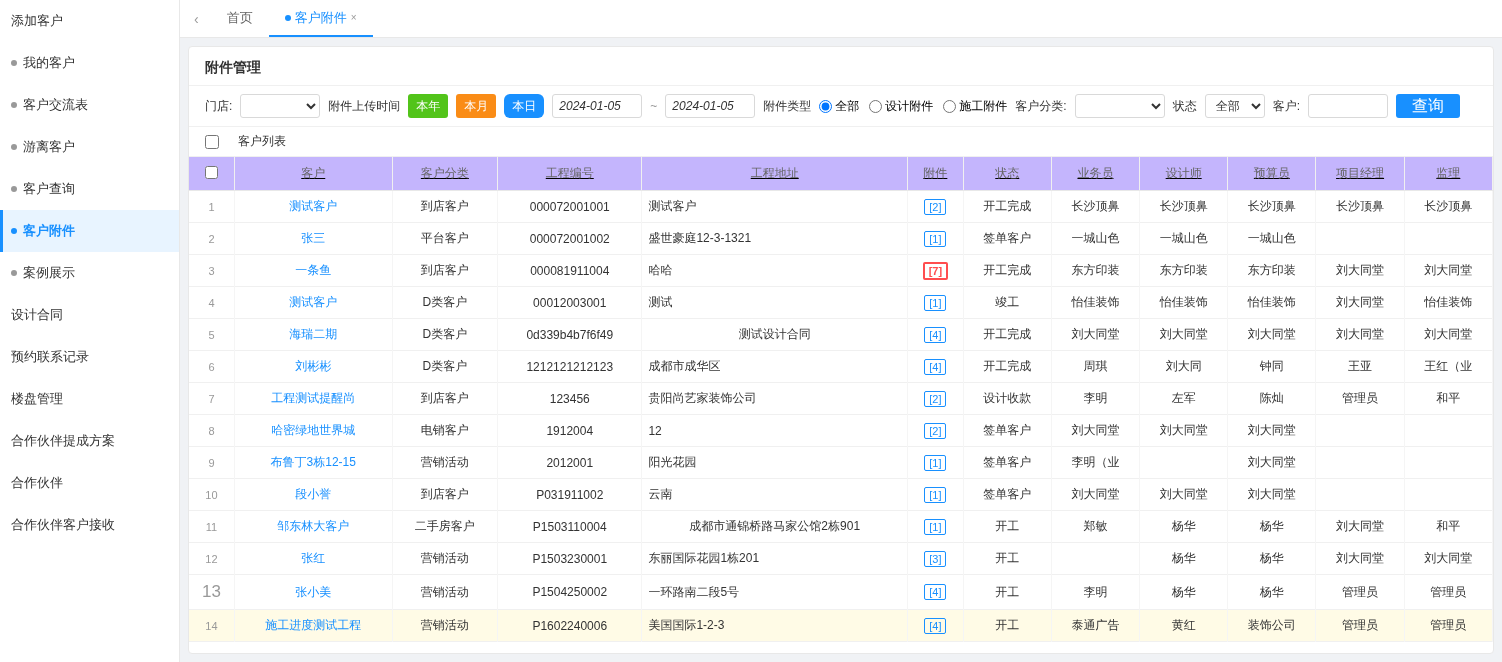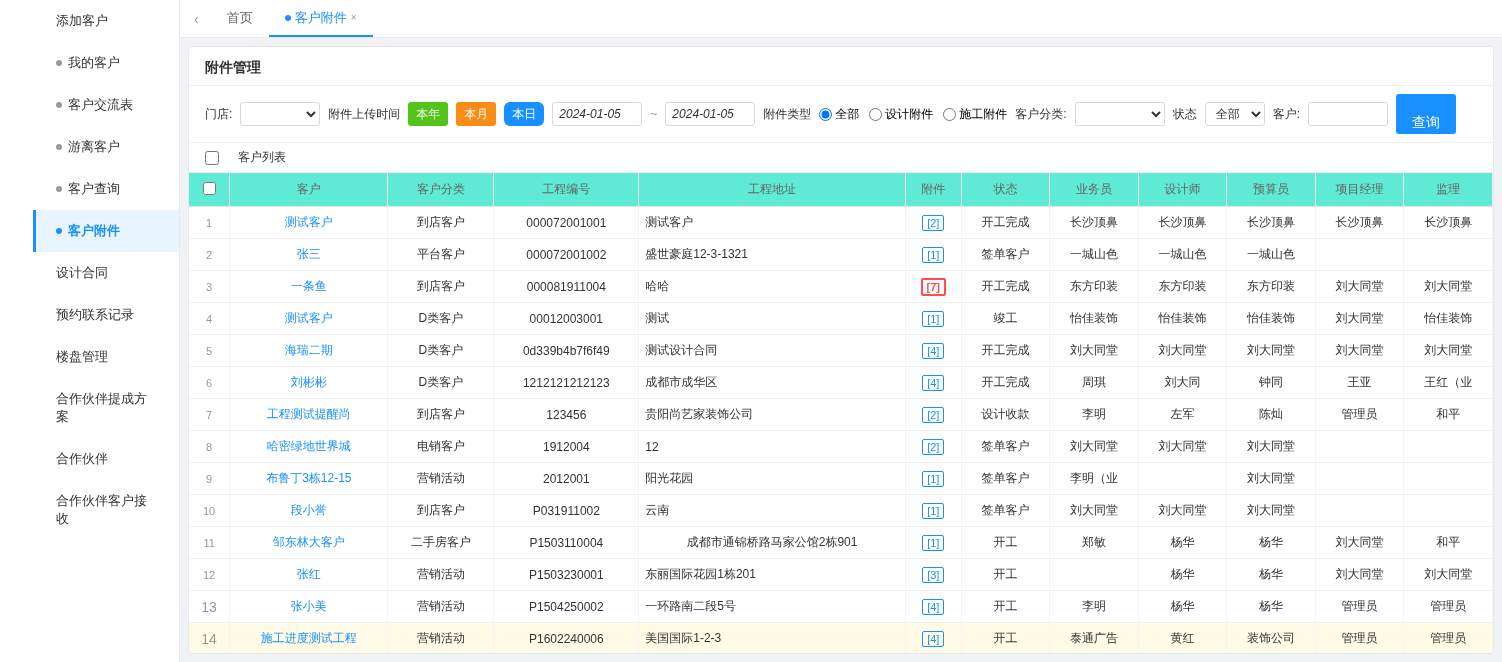--- a/index.html
+++ b/index.html
@@ -9,29 +9,28 @@
     .sidebar {
       width: 180px;
       background: #fff;
       border-right: 1px solid #e8e8e8;
       flex-shrink: 0;
       display: flex;
       flex-direction: column;
       overflow-y: auto;
     }
     .sidebar-item {
-      padding: 12px 20px;
+      padding: 12px 8px;
       cursor: pointer;
       color: #333;
       font-size: 13px;
       display: flex;
       align-items: center;
       gap: 6px;
       border-left: 3px solid transparent;
-      margin-left: 33px;
     }
     .sidebar-item.active {
       background: #e8f4ff;
       color: #1890ff;
       border-left: 3px solid #1890ff;
       font-weight: bold;
     }
     .sidebar-item .dot {
       width: 6px; height: 6px; border-radius: 50%; background: #999; flex-shrink: 0;
     }
@@ -138,21 +137,21 @@
     .date-sep { color: #999; }
     .radio-group { display: flex; align-items: center; gap: 10px; }
     .radio-item { display: flex; align-items: center; gap: 3px; cursor: pointer; }
     .radio-item input[type=radio] { cursor: pointer; }
     .filter-input {
       border: 1px solid #d9d9d9; border-radius: 3px; padding: 2px 6px;
       font-size: 12px; height: 24px; width: 80px; color: #333;
     }
     .btn-query {
       background: #1890ff; color: #fff; border: none; border-radius: 3px;
-      padding: 20px 16px; font-size: 14px; cursor: pointer; height: 24px;
+      padding: 1px 16px; font-size: 16px; cursor: pointer; height: 24px;
     }
 
     
     .sub-header {
       padding: 6px 16px;
       display: flex;
       align-items: center;
       gap: 19px;
       border-bottom: 1px solid #f0f0f0;
     }
@@ -164,21 +163,22 @@
       flex: 1;
       overflow-y: auto;
       overflow-x: auto;
     }
     table {
       width: 100%;
       border-collapse: collapse;
       font-size: 12px;
     }
     thead tr {
-      background: #5eead4;
+      background: #c4b5fd;
+      text-decoration: underline;
     }
     thead th {
       padding: 8px 6px;
       text-align: center;
       font-weight: normal;
       color: #666;
       border-bottom: 1px solid #e8e8e8;
       border-right: 1px solid #f0f0f0;
       white-space: nowrap;
     }
@@ -232,20 +232,24 @@
         <span class="dot"></span>
         <span>游离客户</span>
       </div>
       <div class="sidebar-item">
         <span class="dot"></span>
         <span>客户查询</span>
       </div>
       <div class="sidebar-item active">
         <span class="dot"></span>
         <span>客户附件</span>
+      </div>
+      <div class="sidebar-item">
+        <span class="dot"></span>
+        <span>案例展示</span>
       </div>
       <div class="sidebar-item">
         <span>设计合同</span>
       </div>
       <div class="sidebar-item">
         <span>预约联系记录</span>
       </div>
       <div class="sidebar-item">
         <span>楼盘管理</span>
       </div>
@@ -396,21 +400,21 @@
               <td>怡佳装饰</td>
               <td>怡佳装饰</td>
               <td>刘大同堂</td>
               <td>怡佳装饰</td>
             </tr>
             <tr>
               <td><span style="color: rgb(153, 153, 153); font-size: 11px;">5</span></td>
               <td class="link-cell">海瑞二期</td>
               <td>D类客户</td>
               <td>0d339b4b7f6f49</td>
-              <td style="text-align: left; margin-left: 24px;">测试设计合同</td>
+              <td style="text-align: center; margin-left: 24px;">测试设计合同</td>
               <td><span class="attach-badge">[4]</span></td>
               <td>开工完成</td>
               <td>刘大同堂</td>
               <td>刘大同堂</td>
               <td>刘大同堂</td>
               <td>刘大同堂</td>
               <td>刘大同堂</td>
             </tr>
             <tr>
               <td><span style="color: rgb(153, 153, 153); font-size: 11px;">6</span></td>
@@ -504,35 +508,35 @@
               <td style="text-align: left;">东丽国际花园1栋201</td>
               <td><span class="attach-badge">[3]</span></td>
               <td>开工</td>
               <td></td>
               <td>杨华</td>
               <td>杨华</td>
               <td>刘大同堂</td>
               <td>刘大同堂</td>
             </tr>
             <tr>
-              <td><span style="color: rgb(153, 153, 153); font-size: 14px;">13</span></td>
+              <td><span style="color: rgb(153, 153, 153); font-size: 17px;">13</span></td>
               <td class="link-cell">张小美</td>
               <td>营销活动</td>
               <td>P1504250002</td>
               <td style="text-align: left;">一环路南二段5号</td>
               <td><span class="attach-badge">[4]</span></td>
               <td>开工</td>
               <td>李明</td>
               <td>杨华</td>
               <td>杨华</td>
               <td>管理员</td>
               <td>管理员</td>
             </tr>
             <tr class="highlight">
-              <td><span style="color: rgb(153, 153, 153); font-size: 14px;">14</span></td>
+              <td><span style="color: rgb(153, 153, 153); font-size: 11px;">14</span></td>
               <td class="link-cell">施工进度测试工程</td>
               <td>营销活动</td>
               <td>P1602240006</td>
               <td style="text-align: left; margin-top: 8px;">美国国际1-2-3</td>
               <td><span class="attach-badge">[4]</span></td>
               <td>开工</td>
               <td>泰通广告</td>
               <td>黄红</td>
               <td>装饰公司</td>
               <td>管理员</td>

